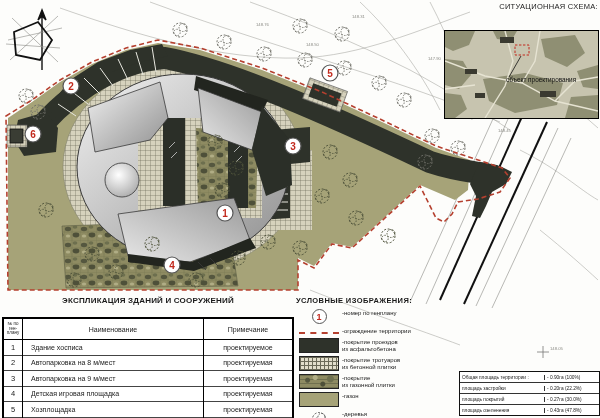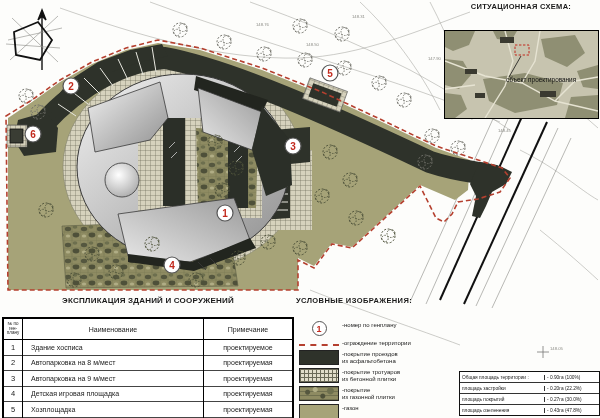--- a/index.html
+++ b/index.html
@@ -14,42 +14,42 @@
   table.expl{border-collapse:collapse;width:100%;border:2px solid #000;background:#fff}
   table.expl th{font-size:7px;font-weight:normal;border:1.5px solid #000;padding:1px;height:18px}
   table.expl th.numcol{font-size:4.5px;width:16px;line-height:1.05}
   table.expl th.notecol{width:86px}
   table.expl td{font-size:7px;border-left:1.5px solid #000;border-top:.75px solid #444;padding:1px 2px;height:12.5px}
   table.expl td.num{text-align:center;font-size:7.5px}
   table.expl td.name{padding-left:8px}
   table.expl td.note{text-align:center}
   
   .legend{position:absolute;left:296px;top:296px;width:168px}
-  .legend .lg-title{font-size:7.5px;font-weight:bold;letter-spacing:.4px;margin-bottom:16px}
+  .legend .lg-title{font-size:7.5px;font-weight:bold;letter-spacing:.4px;margin-bottom:4px}
   .lg-item{display:flex;align-items:flex-start;margin-bottom:3px}
   .lg-sym{width:46px;flex:0 0 46px;display:flex;justify-content:center;align-items:center}
   .lg-txt{font-size:6px;line-height:1.15;padding-top:1px}
   .sw{width:38px;height:13px;border:1px solid #222}
   .sw-asphalt{background:#2e322a}
   .sw-grid{background:
      repeating-linear-gradient(0deg,#6b6a58 0,#6b6a58 .8px,transparent .8px,transparent 4px),
      repeating-linear-gradient(90deg,#6b6a58 0,#6b6a58 .8px,transparent .8px,transparent 4px),#e2decb}
   .sw-camo{background:
      radial-gradient(circle at 20% 40%, #55573f 0 2px, transparent 3px),
      radial-gradient(circle at 60% 70%, #4e5039 0 2px, transparent 3px),
      radial-gradient(circle at 80% 30%, #6d6f4e 0 3px, transparent 4px),
      radial-gradient(circle at 40% 20%, #b0ad85 0 2px, transparent 3px),
      repeating-linear-gradient(0deg,#70704f 0,#70704f .6px,transparent .6px,transparent 4px),#8e8b62}
   .sw-lawn{background:#a6a378}
   .num-circle{width:13px;height:13px;border:1.2px solid #555;border-radius:50%;background:#fff;
       color:#c22a1e;font-size:9px;font-weight:bold;display:flex;align-items:center;justify-content:center}
   .dash-red{width:40px;border-top:2px dashed #b5402f;height:0;margin-top:5px}
   
   .situation{position:absolute;left:444px;top:2px;width:154px}
-  .situation .sit-title{font-size:7.5px;font-weight:bold;letter-spacing:.3px;text-align:center;margin-bottom:19px}
+  .situation .sit-title{font-size:7.5px;font-weight:normal;letter-spacing:.3px;text-align:right;margin-bottom:19px}
   .sit-map{border:1.5px solid #000;width:153px;height:87px;position:relative;background:#c7c4af}
   
   .areas{position:absolute;left:459px;top:371px;width:139px;border:1.5px solid #111;background:#fff}
   .area-row{display:flex;border-top:.8px solid #333;height:10px;align-items:center}
   .area-row:first-child{border-top:none}
   .area-label{flex:1;font-size:4.8px;padding-left:2px}
   .area-value{width:52px;font-size:4.8px;border-left:.8px solid #333;padding-left:2px}
 </style>
 </head>
 <body>

